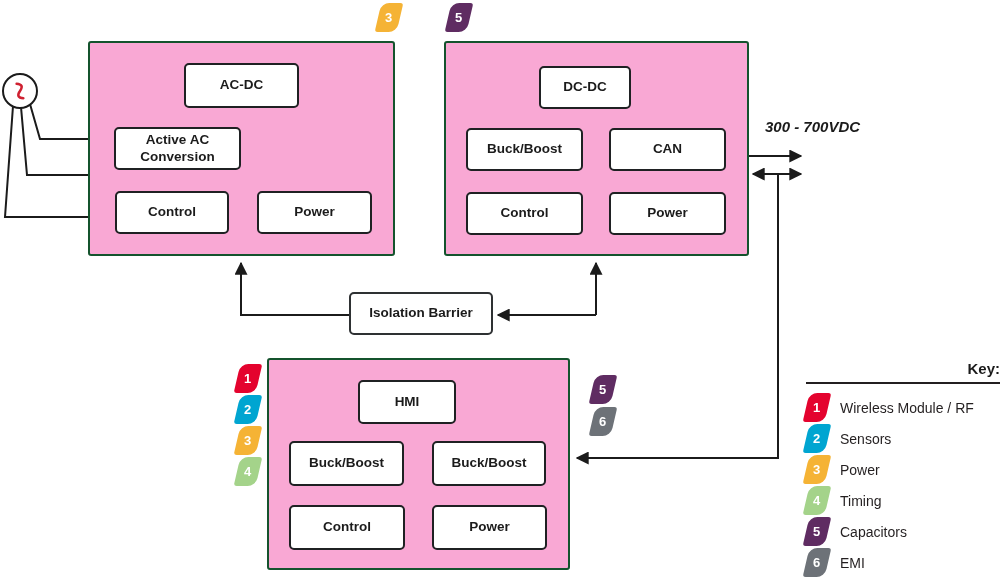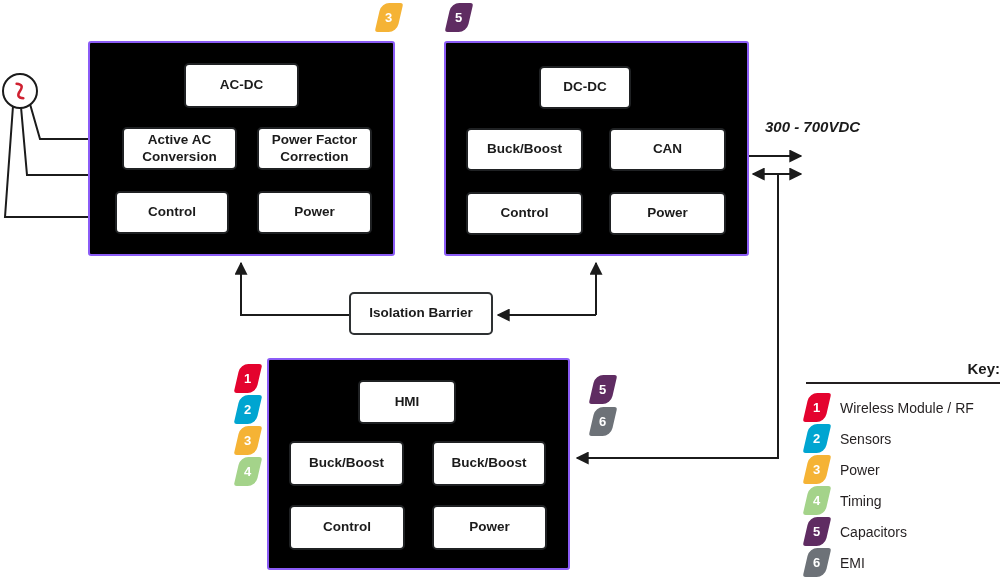--- a/index.html
+++ b/index.html
@@ -2,21 +2,21 @@
 <html><head>
 <meta charset="utf-8">
 <style>
   html,body{margin:0;padding:0;background:#ffffff;}
   .canvas{
     position:relative;width:1000px;height:584px;background:#ffffff;overflow:hidden;
     font-family:"Liberation Sans","DejaVu Sans",sans-serif;color:#1b1b1b;
   }
   .wires{position:absolute;left:0;top:0;z-index:0;}
   .panel{
-    position:absolute;background:#000000;border:2px solid #8b5cf6;border-radius:3px;
+    position:absolute;background:#f9a8d4;border:2px solid #14532d;border-radius:3px;
     box-sizing:border-box;z-index:1;
   }
   .box{
     position:absolute;background:#ffffff;border:2px solid #1f2123;border-radius:5px;
     box-sizing:border-box;display:flex;align-items:center;justify-content:center;
     text-align:center;font-weight:700;font-size:13.5px;line-height:1.25;padding:2px 4px;
     z-index:2;
   }
   .standalone{position:absolute;z-index:2;}
   .voltage-label{
@@ -77,22 +77,21 @@
       <path d="M753 174 L801 174" marker-end="url(#arr)"></path>
     </g>
 
     <g stroke="#1b1b1b" stroke-width="2" fill="none">
       <path d="M778 174 L778 458 L577 458" marker-end="url(#arr)"></path>
     </g>
   </svg>
 
   <div class="panel" style="left:88px;top:41px;width:307px;height:215px">
     <div class="box" style="left:94px;top:20px;width:115px;height:45px">AC-DC</div>
-    <div class="box" style="left:32px;top:84px;width:115px;height:43px">Active AC Conversion</div>
-    <div class="box" style="left:167px;top:84px;width:115px;height:43px">Power Factor Correction</div>
+    <div class="box" style="left:24px;top:84px;width:127px;height:43px">Active AC Conversion</div>
     <div class="box" style="left:25px;top:148px;width:114px;height:43px">Control</div>
     <div class="box" style="left:167px;top:148px;width:115px;height:43px">Power</div>
   </div>
 
   <div class="panel" style="left:444px;top:41px;width:305px;height:215px">
     <div class="box" style="left:93px;top:23px;width:92px;height:43px">DC-DC</div>
     <div class="box" style="left:20px;top:85px;width:117px;height:43px">Buck/Boost</div>
     <div class="box" style="left:163px;top:85px;width:117px;height:43px">CAN</div>
     <div class="box" style="left:20px;top:149px;width:117px;height:43px">Control</div>
     <div class="box" style="left:163px;top:149px;width:117px;height:43px">Power</div>

